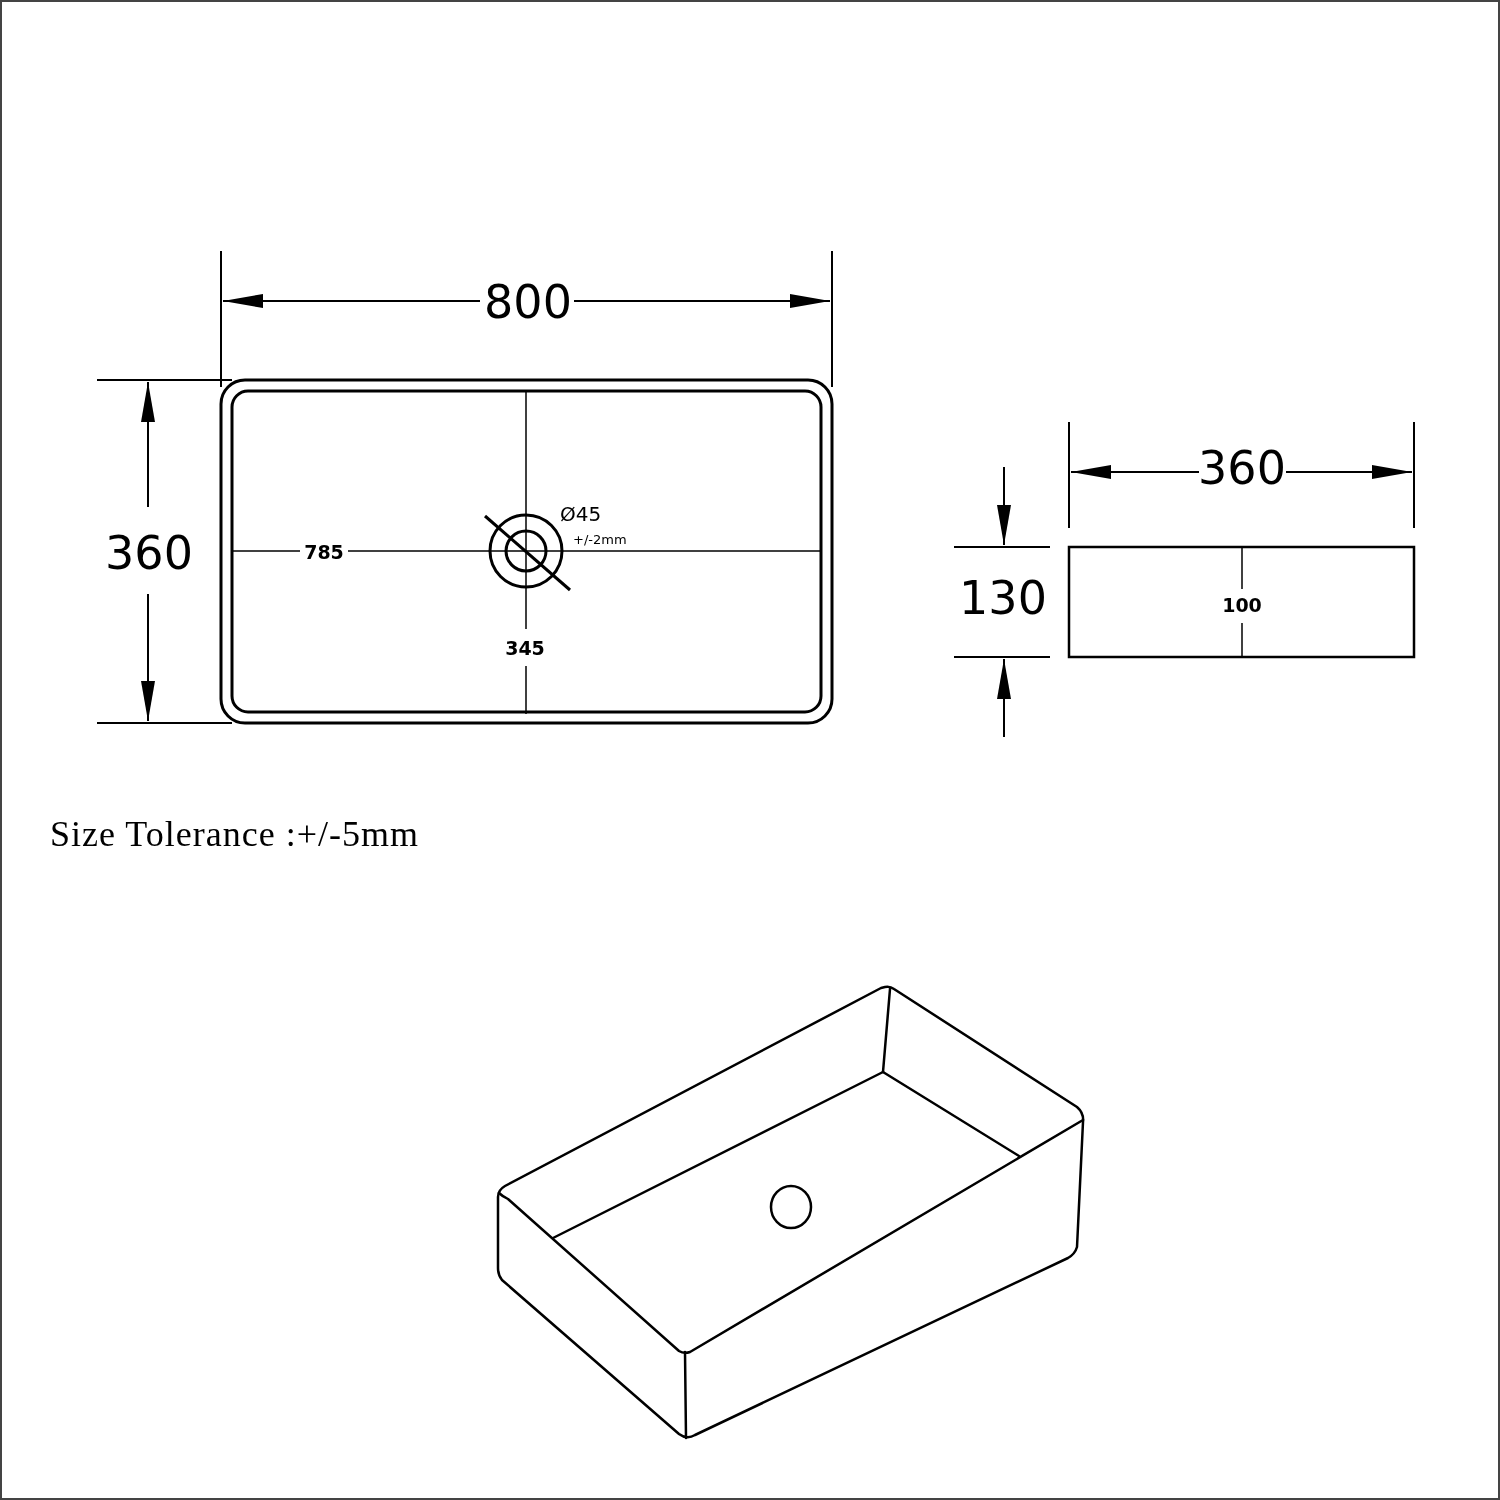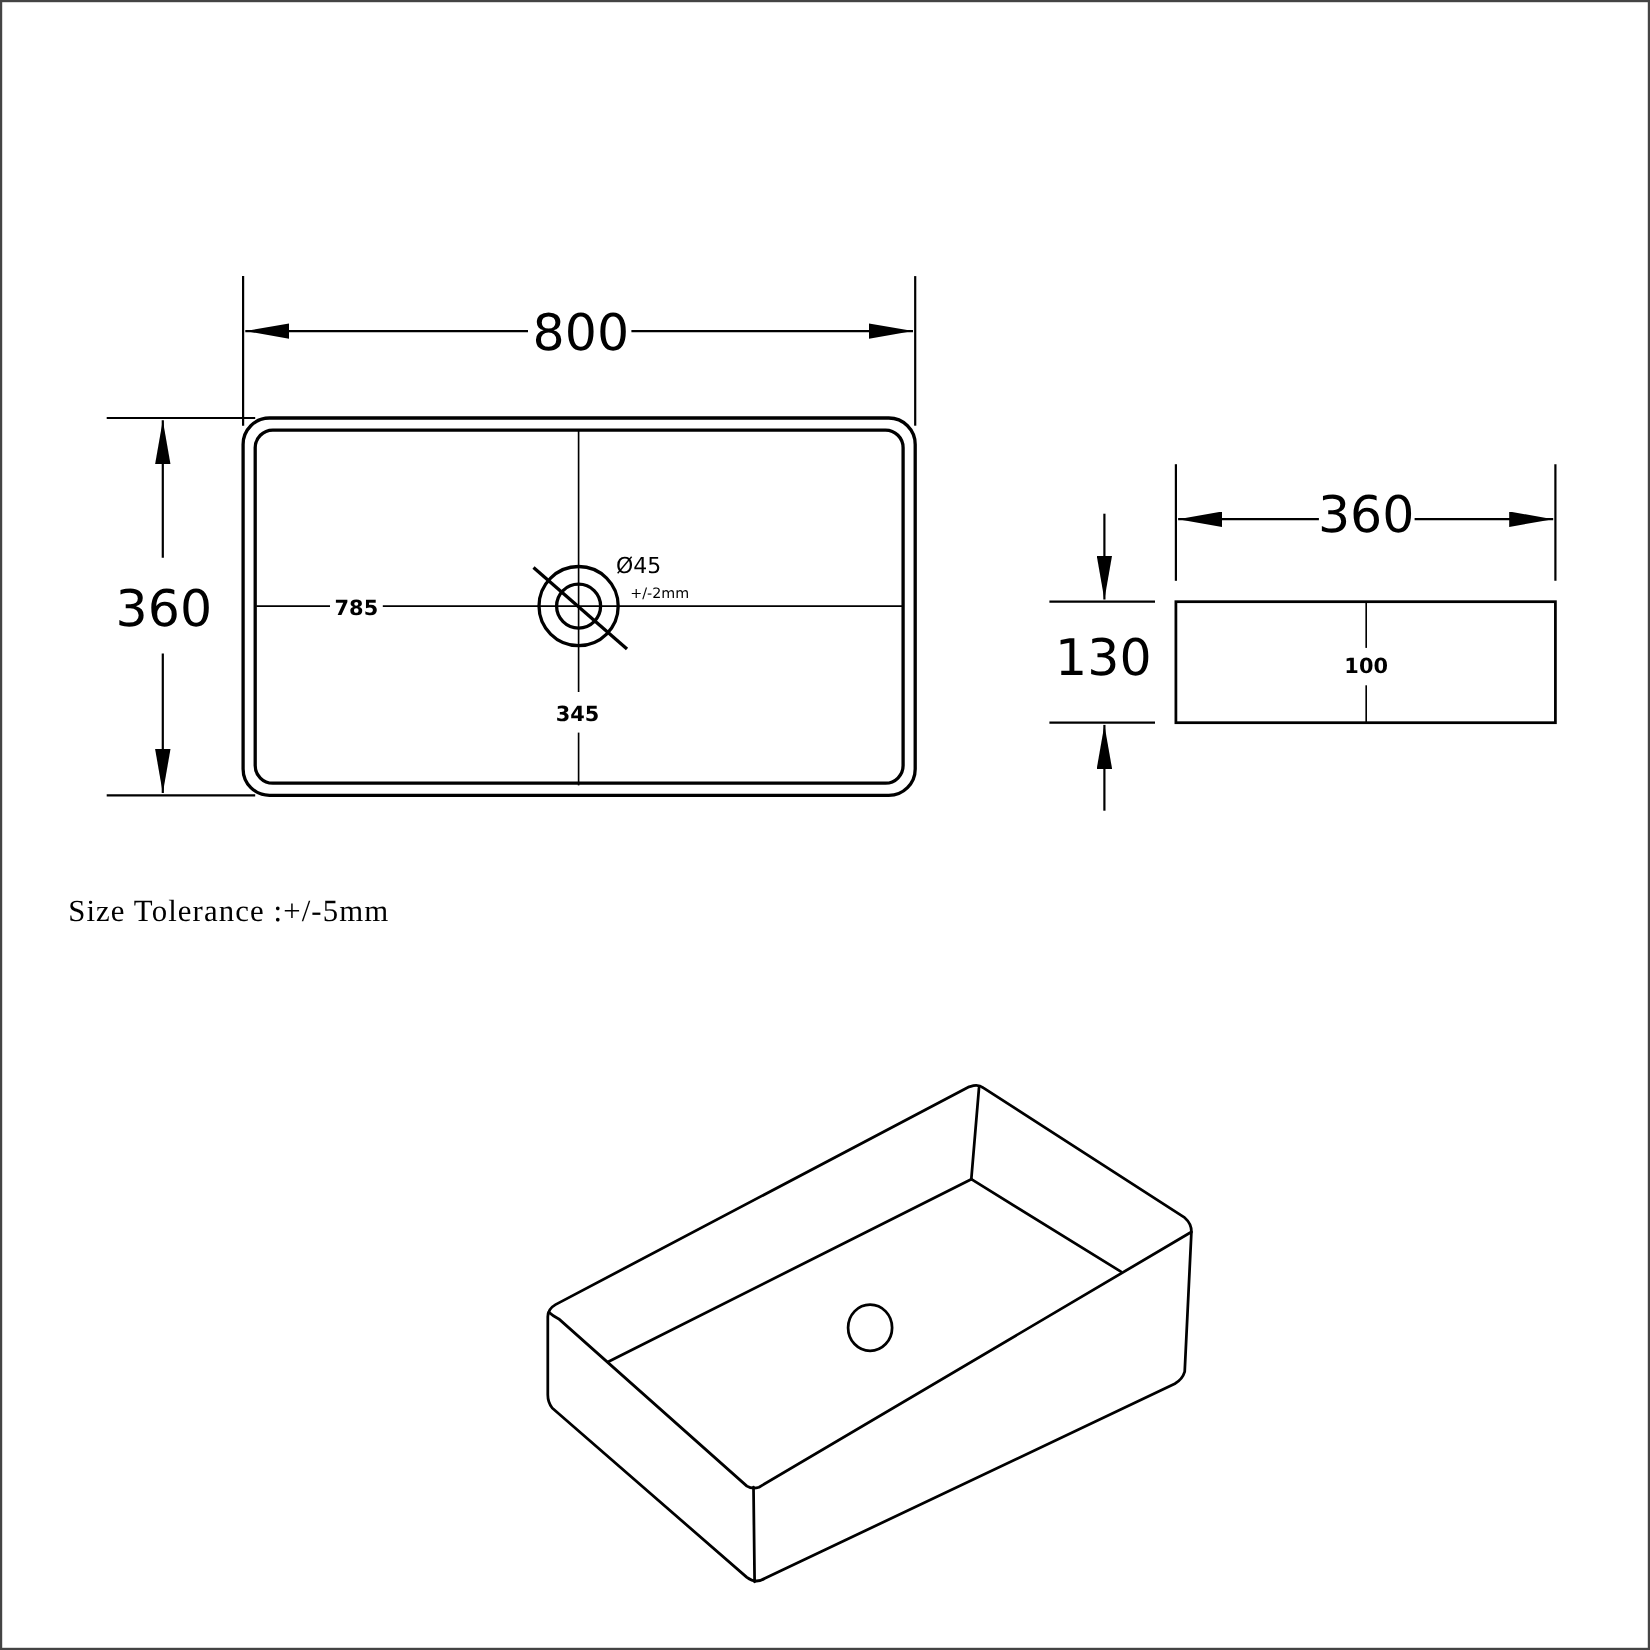--- a/index.html
+++ b/index.html
@@ -13,22 +13,22 @@
     text-align: center;
   }
   svg { position: absolute; left: 0; top: 0; }
   .ln { stroke: #000; fill: none; }
   .dim-big { font-family: "DejaVu Sans", sans-serif; font-size: 46px; fill: #000; }
   .dim-small { font-family: "DejaVu Sans", sans-serif; font-size: 19px; font-weight: bold; fill: #000; }
   .dim-hole { font-family: "DejaVu Sans", sans-serif; font-size: 20px; fill: #000; }
   .dim-tol { font-family: "DejaVu Sans", sans-serif; font-size: 13px; fill: #000; }
   .note {
     position: absolute; left: 48px; top: 811px;
-    font-family: "Liberation Serif", serif; font-size: 28px; color: #000;
-    letter-spacing: 1px; white-space: pre; margin-left: 12px;
+    font-family: "Liberation Serif", serif; font-size: 36px; color: #000;
+    letter-spacing: 1px; white-space: pre;
   }
 </style>
 </head>
 <body>
 
 <div class="page">
   <svg width="1500" height="1500" viewBox="0 0 1500 1500">
     <defs>
       <marker id="arr" viewBox="0 0 40 14" refX="40" refY="7" markerWidth="40" markerHeight="14" markerUnits="userSpaceOnUse" orient="auto">
         <path d="M0,0 L40,7 L0,14 Z" fill="#000"></path>

